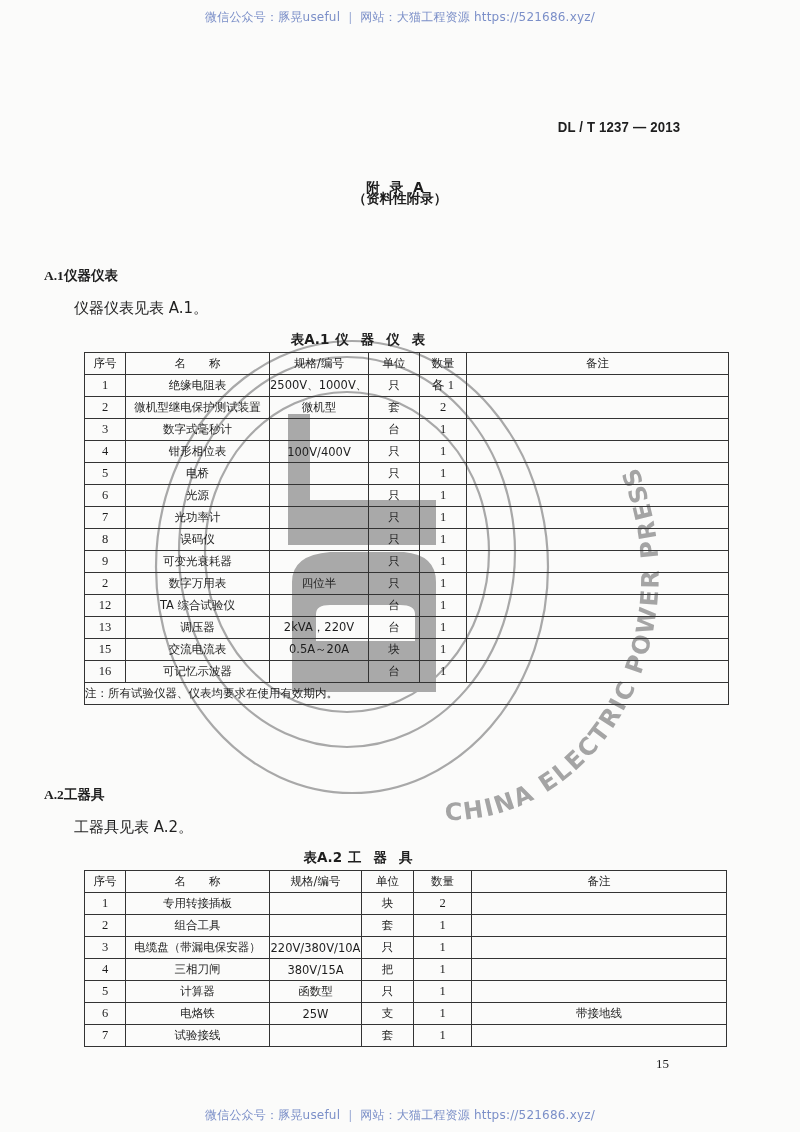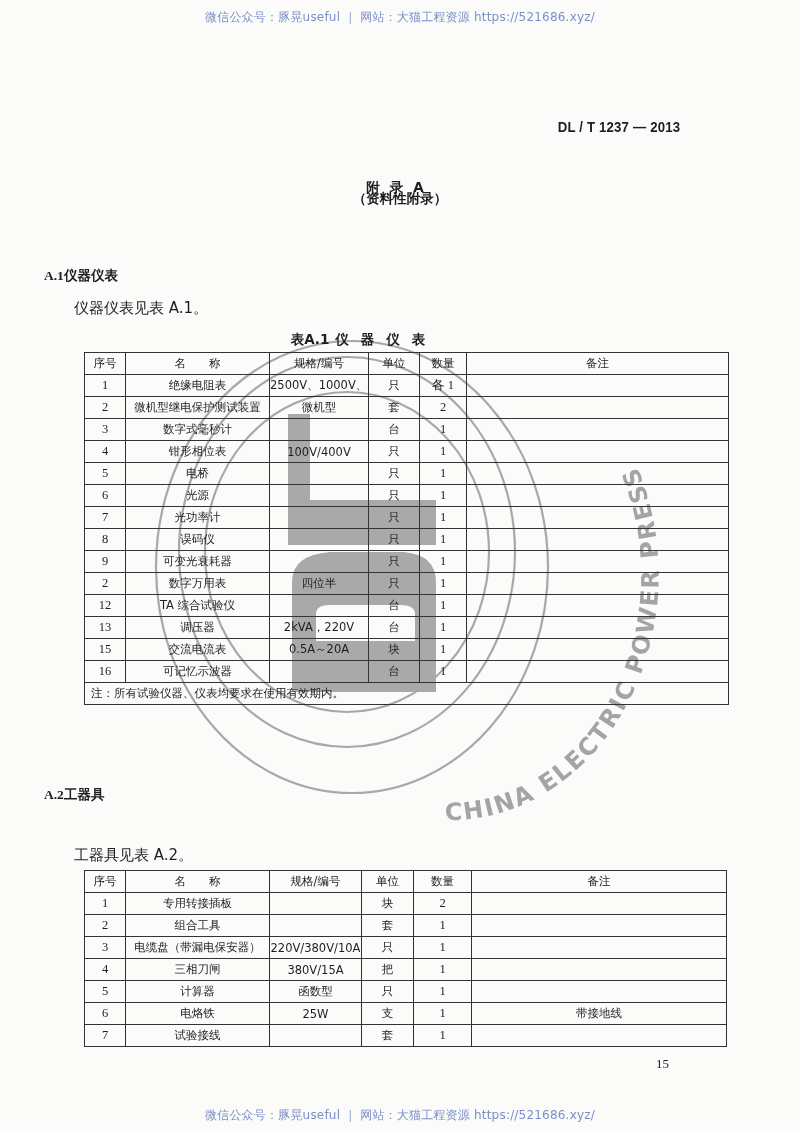--- a/index.html
+++ b/index.html
@@ -47,21 +47,21 @@
     font-size: 11.5px; font-family: "DejaVu Sans", sans-serif; table-layout: fixed;
     border: 1.6px solid #222;
     margin-left: 40px;
   }
   table.doc td, table.doc th {
     border: 1px solid #333; text-align: center; padding: 0;
     height: 21px; font-weight: normal; white-space: nowrap; overflow: hidden;
     background: transparent;
   }
   table.doc td.num { font-family: "Liberation Serif", serif; font-size: 12.5px; }
-  table.doc td.note-cell { text-align: left; padding-left: 6px; }
+  table.doc td.note-cell { text-align: left; }
   .page-number {
     position: absolute; top: 1056px; left: 656px;
     font-family: "Liberation Serif", serif; font-size: 13px;
   }
   .stamp { position: absolute; left: 0; top: 0; pointer-events: none; }
   .content-layer { position: absolute; left: 0; top: 0; width: 800px; height: 1132px; }
 </style>
 </head>
 <body>
 
@@ -237,22 +237,25 @@
     <tfoot>
       <tr>
         <td colspan="6" class="note-cell">注：所有试验仪器、仪表均要求在使用有效期内。</td>
       </tr>
     </tfoot>
   </table>
 
   <div class="section-heading" style="top:786px;">
     <span class="num">A.2</span><span>工器具</span>
   </div>
-  <div class="para" style="top:818px;margin-top:28px;">工器具见表 A.2。</div>
-
+  <div class="para" style="top:818px;">工器具见表 A.2。</div>
+
+  <div class="table-caption" style="top:849px;">
+    <span>表A.2</span><span class="words">工器具</span>
+  </div>
 
   <table class="doc" id="tableA2" style="top:870px; width:642px;">
     <colgroup>
       <col style="width:41px">
         <col style="width:144px">
         <col style="width:92px">
         <col style="width:52px">
         <col style="width:58px">
         <col style="width:255px">
     </colgroup>

